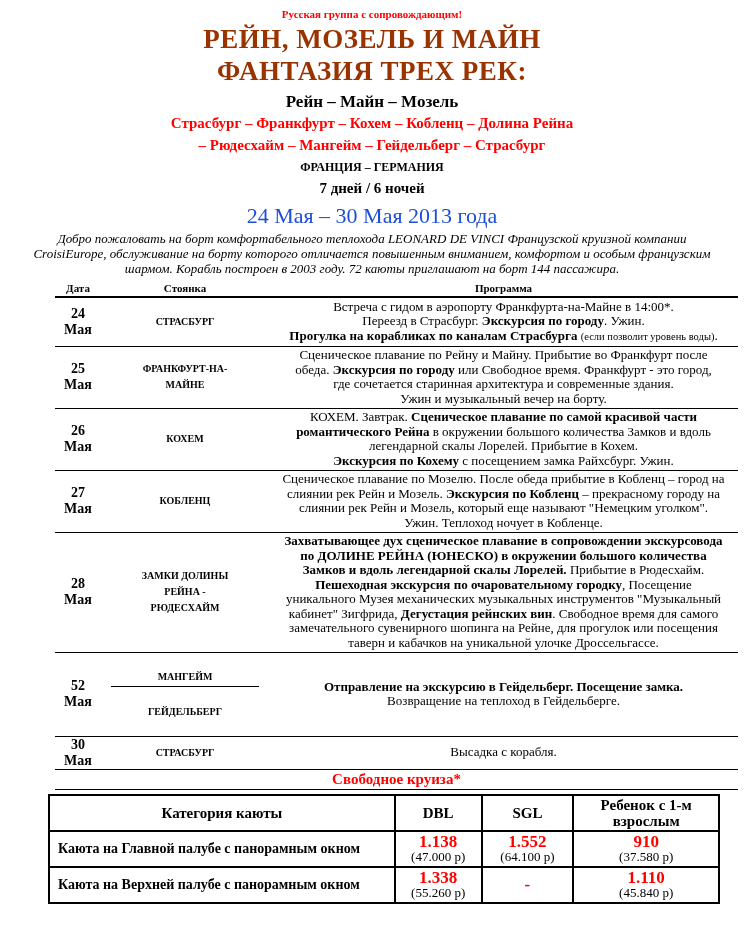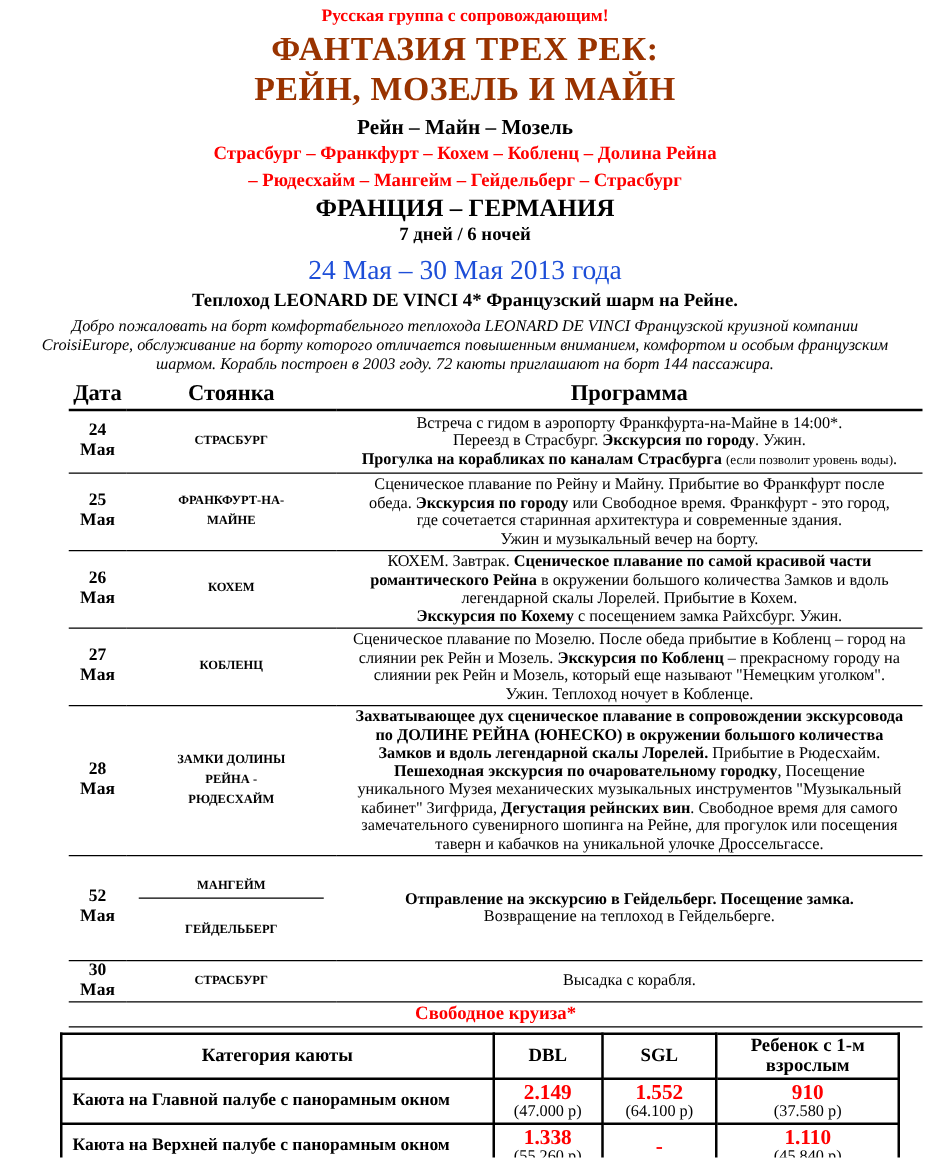--- a/index.html
+++ b/index.html
@@ -4,33 +4,33 @@
 <style>
   * { box-sizing: border-box; margin: 0; padding: 0; }
   html, body { background: #fff; }
   body {
     width: 744px; height: 926px; overflow: hidden;
     font-family: "Liberation Serif", serif; color: #000;
     position: relative;
   }
   .ctr { text-align: center; }
 
-  .tagline   { font-size: 14px; line-height: 18px; font-weight: bold; color:#ff0000; margin-top: 5px; }
+  .tagline   { font-size: 11px; line-height: 18px; font-weight: bold; color:#ff0000; margin-top: 5px; }
   .title     { font-size: 27px; line-height: 32px; font-weight: bold; color:#993300; letter-spacing: .5px; }
   .subtitle  { font-size: 17px; line-height: 21px; font-weight: bold; margin-top: 4px; }
   .route     { font-size: 15px; line-height: 22px; font-weight: bold; color:#ff0000; }
-  .countries { font-size: 20px; line-height: 22px; font-weight: bold; }
+  .countries { font-size: 12px; line-height: 22px; font-weight: bold; }
   .duration  { font-size: 15px; line-height: 20px; font-weight: bold; }
   .dates     { font-size: 22px; line-height: 26px; font-weight: normal; color:#1d4ed8; margin-top: 5px; }
   .ship      { font-size: 15px; line-height: 19px; font-weight: bold; margin-top: 3px; }
   .intro     { font-size: 13px; line-height: 15px; font-style: italic; margin: 2px 10px 0; white-space: pre-line; }
 
   table.itin { border-collapse: collapse; width: 683px; margin: 6px 0 0 55px; }
   table.itin th {
-    font-size: 18px; font-weight: bold; text-align: center;
+    font-size: 11px; font-weight: bold; text-align: center;
     border-bottom: 2px solid #000; padding: 0 0 2px;
   }
   table.itin td { border-bottom: 1.5px solid #000; text-align: center; vertical-align: middle; }
   td.c-date { width: 46px;  font-weight: bold; font-size: 14px; line-height: 16px; white-space: pre-line; }
   td.c-stop { width: 168px; font-weight: bold; font-size: 10px; line-height: 16px; white-space: pre-line; }
   td.c-prog { font-size: 13px; line-height: 14.5px; white-space: pre-line; padding: 1.5px 1px; }
   td.c-prog .sm { font-size: 10.5px; }
   .stop1 { border-bottom: 1.2px solid #000; margin: 0 10px; padding-bottom: 1px; }
   .stop2 { padding-top: 1px; }
 
@@ -47,29 +47,28 @@
   .num { color: #ff0000; font-weight: bold; font-size: 17px; line-height: 17px; }
   .rub { font-size: 13px; line-height: 14px; }
   td.pcell { padding: 1px 0 2px; }
 </style>
 </head>
 <body>
 
 <div>
 
   <div class="tagline ctr">Русская группа с сопровождающим!</div>
+  <div class="title ctr">РЕЙН, МОЗЕЛЬ И МАЙН</div>
   <div class="title ctr">ФАНТАЗИЯ ТРЕХ РЕК:</div>
-  <div class="title ctr">РЕЙН, МОЗЕЛЬ И МАЙН</div>
   <div class="subtitle ctr">Рейн – Майн – Мозель</div>
   <div class="route ctr">Страсбург – Франкфурт – Кохем – Кобленц – Долина Рейна</div>
   <div class="route ctr">– Рюдесхайм – Мангейм – Гейдельберг – Страсбург</div>
   <div class="countries ctr">ФРАНЦИЯ – ГЕРМАНИЯ</div>
   <div class="duration ctr">7 дней / 6 ночей</div>
   <div class="dates ctr">24 Мая – 30 Мая 2013 года</div>
-  <div class="ship ctr">Теплоход LEONARD DE VINCI 4*  Французский шарм на Рейне.</div>
   <div class="intro ctr">Добро пожаловать на борт комфортабельного теплохода LEONARD DE VINCI Французской круизной компании
 CroisiEurope, обслуживание на борту которого отличается повышенным вниманием, комфортом и особым французским
 шармом. Корабль построен в 2003 году. 72 каюты приглашают на борт 144 пассажира.</div>
 
   <table class="itin">
     <tbody>
         <tr>
       <th class="c-date">Дата</th>
       <th class="c-stop">Стоянка</th>
       <th class="c-prog">Программа</th>
@@ -149,21 +148,21 @@
     <tbody>
         <tr>
       <th>Категория каюты</th>
       <th>DBL</th>
       <th>SGL</th>
       <th>Ребенок с 1-м взрослым</th>
     </tr>
     <tr>
       <td class="cat">Каюта на Главной палубе  с панорамным окном</td>
       <td class="pcell">
-            <div class="num">2.149</div>
+            <div class="num">1.138</div>
             <div class="rub">(47.000 р)</div>
           </td>
       <td class="pcell">
             <div class="num">1.552</div>
             <div class="rub">(64.100 р)</div>
           </td>
       <td class="pcell">
             <div class="num">910</div>
             <div class="rub">(37.580 р)</div>
           </td>

